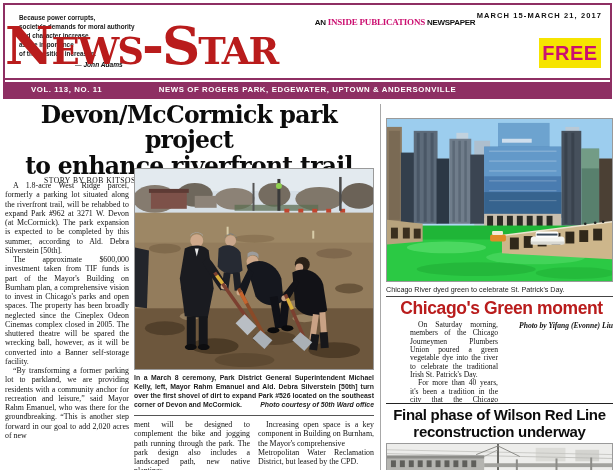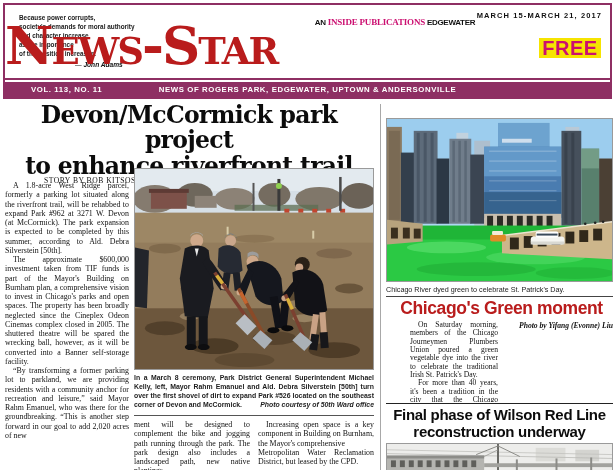--- a/index.html
+++ b/index.html
@@ -16,21 +16,21 @@
   .masthead{position:absolute;left:3px;top:3px;width:609px;height:96px;border:2px solid var(--plum);}
   .quote{position:absolute;left:14px;top:8px;width:175px;
          font:bold 6.4px/1.42 "Liberation Sans",sans-serif;color:#1a1a1a;white-space:pre-line;}
   .quote-attr{position:absolute;left:70px;top:56px;font:bold italic 6.6px "Liberation Sans",sans-serif;}
   .publine{position:absolute;left:250px;top:6px;width:280px;text-align:center;white-space:nowrap;}
   .publine .pfx,.publine .sfx{font:bold 8px "Liberation Sans",sans-serif;letter-spacing:-0.3px;text-align:right;}
   .publine .pname{font:bold 9px "Liberation Serif",serif;color:var(--magenta);letter-spacing:-0.2px;}
   .issue-date{position:absolute;right:8px;top:6px;font:bold 7.5px "Liberation Sans",sans-serif;letter-spacing:1.1px;}
   .mast-title{position:absolute;left:0;right:0;top:14px;text-align:left;
               font:bold 53px/1 "DejaVu Serif",serif;font-variant:small-caps;letter-spacing:-2px;color:#b91c1c;}
-  .free-box{position:absolute;right:9px;top:33px;width:62px;height:20px;background:var(--yellow);
+  .free-box{position:absolute;right:9px;top:33px;width:62px;height:30px;background:var(--yellow);
             display:flex;align-items:center;justify-content:center;
             font:bold 20px "Liberation Sans",sans-serif;color:var(--magenta);letter-spacing:0.5px;}
   .mast-rule{position:absolute;left:0;right:0;bottom:17px;height:2px;background:var(--plum);}
   .volbar{position:absolute;left:0;right:0;bottom:0;height:15px;background:var(--plum);color:#fff;}
   .volbar span{position:absolute;top:3px;font:bold 7.8px "Liberation Sans",sans-serif;letter-spacing:0.6px;}
   .vol-no{left:26px;}
   .vol-tag{left:0;right:0;text-align:center;}
   .vol-web{right:12px;margin-top:30px;}
 
   
@@ -76,21 +76,21 @@
 <div class="page">
 
   <div class="masthead">
     <div class="quote">Because power corrupts,
 society's demands for moral authority
 and character increase
 as the importance
 of the position increases.</div>
     <div class="quote-attr">— John Adams</div>
     <div class="publine">
-      <span class="pfx">AN </span><span class="pname">INSIDE PUBLICATIONS</span><span class="sfx"> EDGEWATER</span>
+      <span class="pfx">AN </span><span class="pname">INSIDE PUBLICATIONS</span><span class="sfx"> NEWSPAPER</span>
     </div>
     <div class="issue-date">MARCH 15-MARCH 21, 2017</div>
     <div class="mast-title">News-Star</div>
     <div class="free-box">FREE</div>
     <div class="mast-rule"></div>
     <div class="volbar">
       <span class="vol-no">VOL. 113, NO. 11</span>
       <span class="vol-tag">NEWS OF ROGERS PARK, EDGEWATER, UPTOWN &amp; ANDERSONVILLE</span>
       <span class="vol-web">insideonline.com</span>
     </div>

